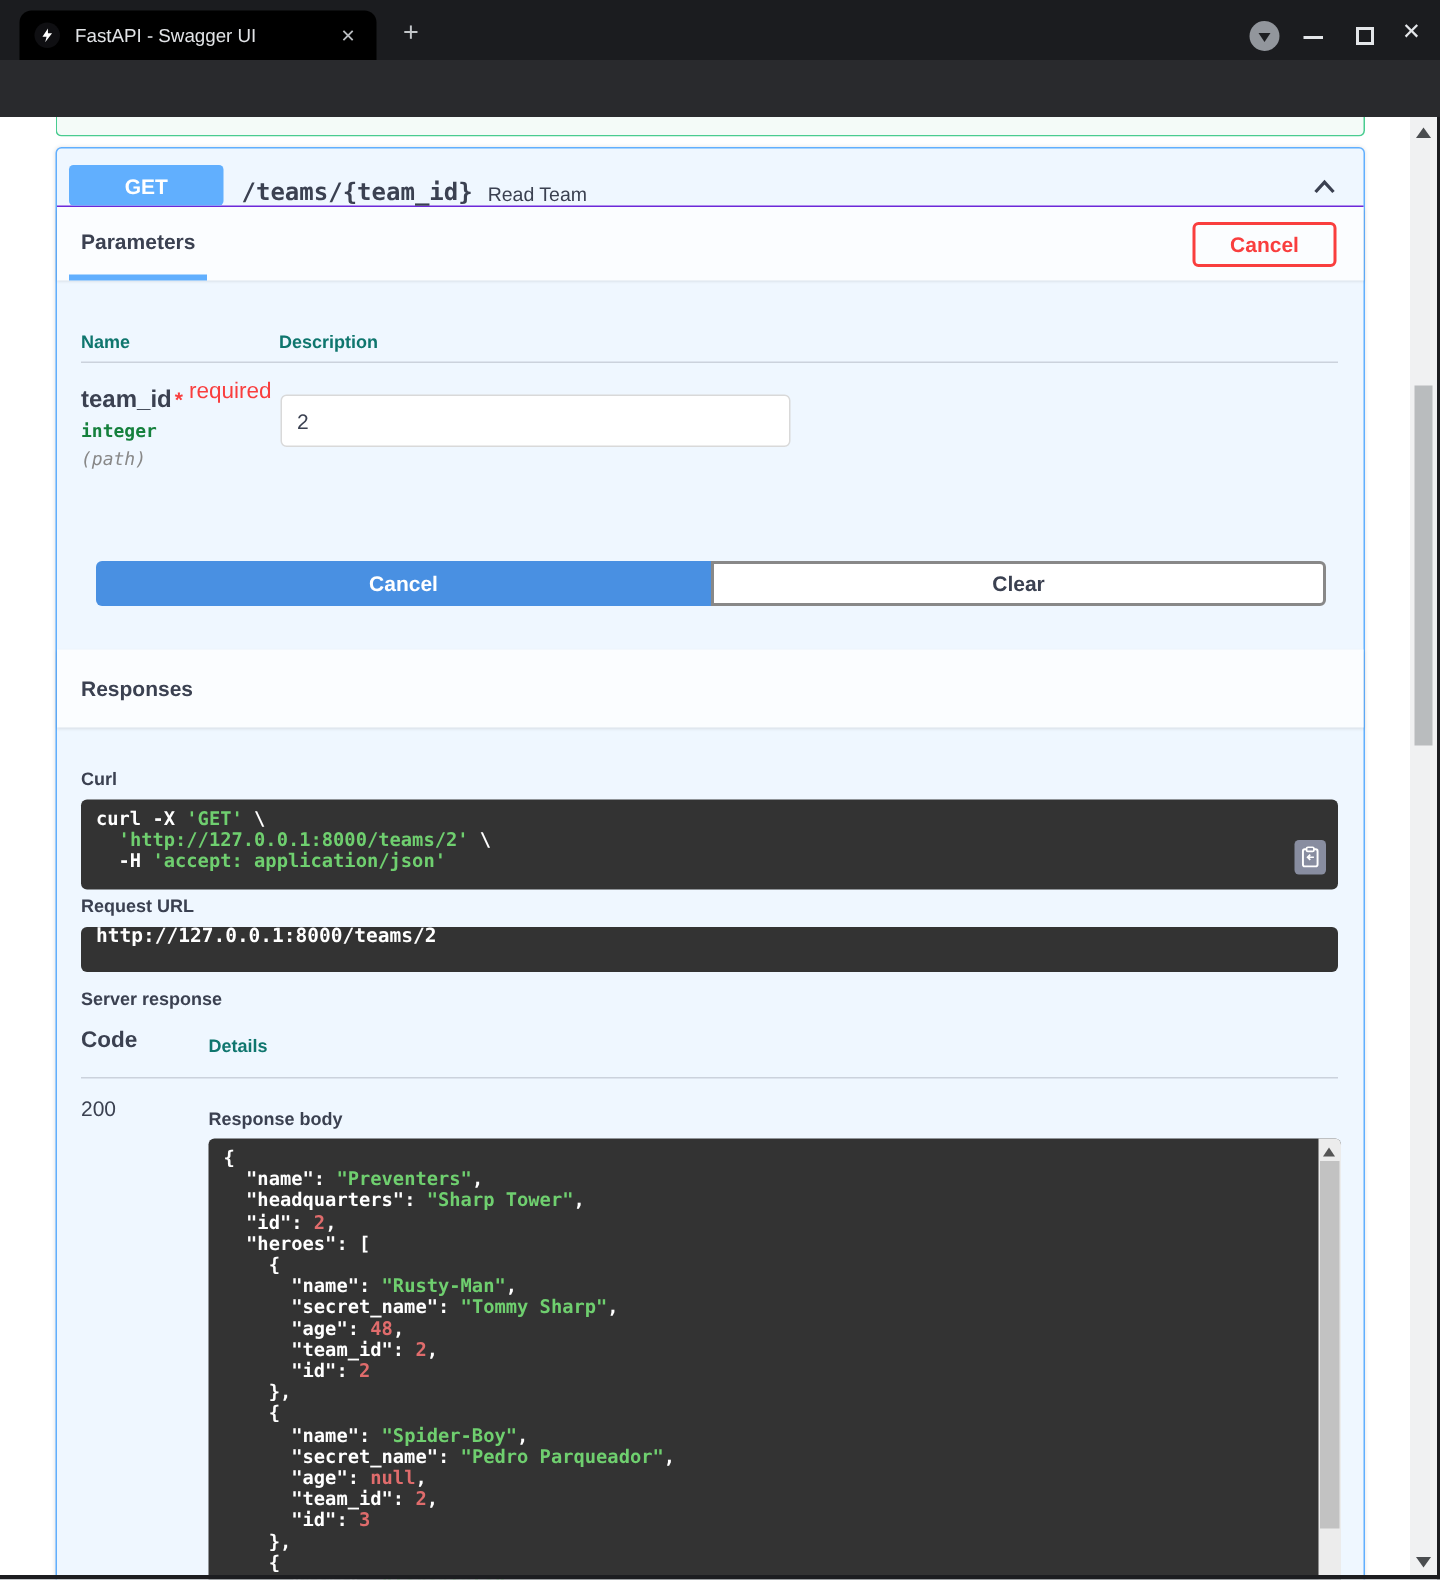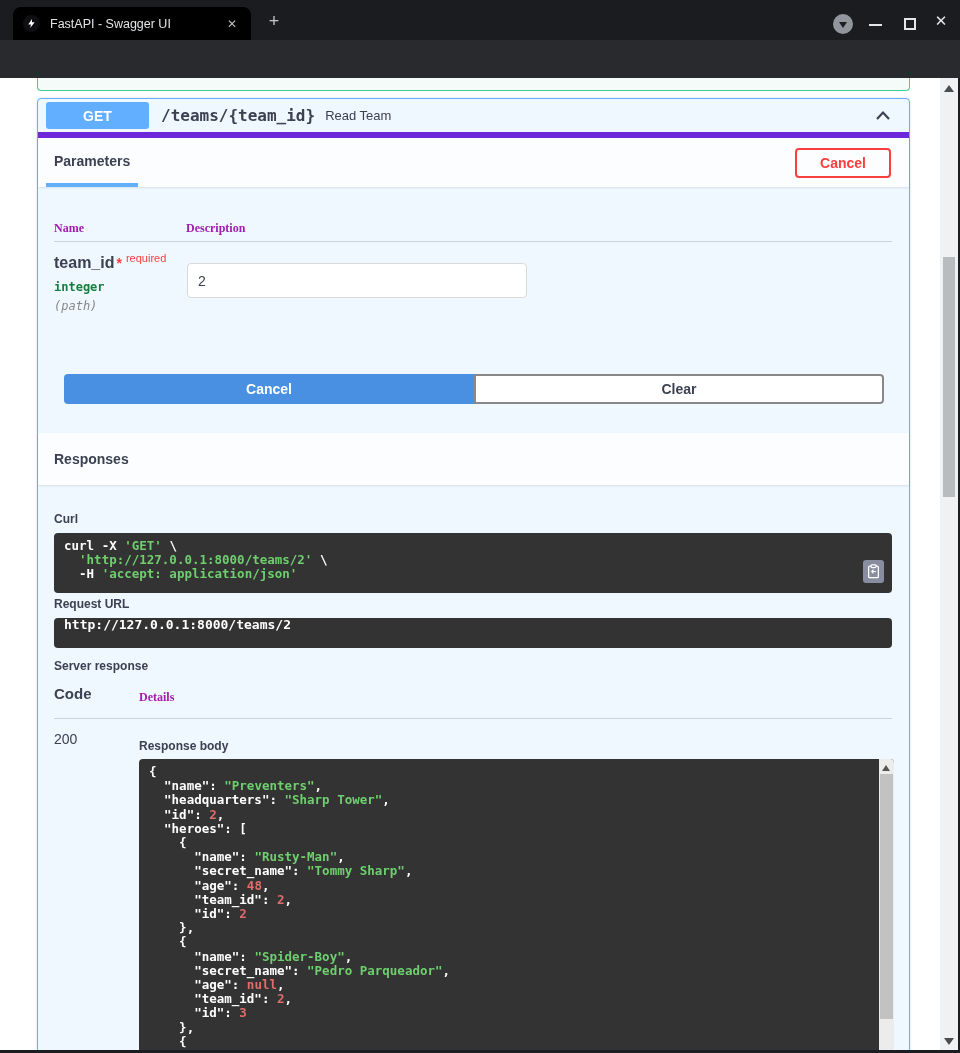--- a/index.html
+++ b/index.html
@@ -40,43 +40,43 @@
 
   
   .page { position:absolute; left:0; top:78px; width:940px; height:975px; background:#fff; overflow:hidden; }
 
   .post-partial { position:absolute; left:37px; top:0; width:873px; height:13px; background:#f4fbf8;
                   border:1px solid #49cc90; border-top:none; border-radius:0 0 4px 4px; }
 
   .opblock { position:absolute; left:37px; top:20px; width:873px; height:1100px; background:#eff7ff;
              border:1px solid #61affe; border-radius:4px; box-shadow:0 0 3px rgba(0,0,0,.12); }
 
-  .summary { position:absolute; left:0; top:0; width:100%; height:39px; border-bottom:6px solid #6d28d9;
-             display:flex; align-items:center; padding:0 14px 0 8px; }
+  .summary { position:absolute; left:0; top:0; width:100%; height:39px; border-bottom:1px solid #6d28d9;
+             display:flex; align-items:flex-end; padding:0 14px 0 8px; }
   .method-badge { width:103px; height:27px; background:#61affe; border-radius:3px; color:#fff; font-weight:bold;
                   font-size:14px; display:flex; align-items:center; justify-content:center; }
   .op-path { font-family:"DejaVu Sans Mono", monospace; font-weight:bold; font-size:16px; color:#3b4151; margin-left:12px; }
   .op-summary { font-size:13px; color:#3b4151; margin-left:10px; flex:1; }
 
   .sec-header { position:absolute; left:0; width:100%; background:#fbfdff; box-shadow:0 1px 2px rgba(0,0,0,.1); }
   .sec-params { top:39px; height:49px; }
   .sec-resp   { top:334px; height:52px; display:flex; align-items:center; }
   .tab-params { position:absolute; left:8px; top:0; height:49px; padding:0 8px; display:flex; align-items:center;
                 font-size:14px; font-weight:bold; color:#3b4151; border-bottom:4px solid #61affe; }
   .cancel-btn { position:absolute; right:18px; top:10px; width:96px; height:30px; background:transparent;
                 border:2px solid #f93e3e; border-radius:4px; color:#f93e3e; font-weight:bold; font-size:14px;
                 display:flex; align-items:center; justify-content:center;margin-left:40px; }
   .resp-title { font-size:14px; font-weight:bold; color:#3b4151; margin-left:16px; }
 
-  .col-hdr { position:absolute; font-size:12px; font-weight:bold; color:#a21caf;font-family:Liberation Serif, serif; }
+  .col-hdr { position:absolute; font-size:12px; font-weight:bold; color:#0f766e; }
   .divider { position:absolute; left:16px; width:838px; height:1px; background:rgba(59,65,81,.2); }
 
   .param-name { position:absolute; left:16px; top:153px; font-size:16px; font-weight:bold; color:#3b4151; }
   .req-star { color:#f93e3e; font-size:14px; margin-left:2px; }
-  .req-label { color:#f93e3e; font-size:11px; vertical-align:super; margin-left:4px; font-weight:normal;text-align:center; }
+  .req-label { color:#f93e3e; font-size:15px; vertical-align:super; margin-left:4px; font-weight:normal;text-align:center; }
   .param-type { position:absolute; left:16px; top:181px; font-size:12px; font-weight:bold; color:#15803d;
                 font-family:"DejaVu Sans Mono", monospace; }
   .param-in { position:absolute; left:16px; top:200px; font-size:12px; font-style:italic; color:#888;
               font-family:"DejaVu Sans Mono", monospace; }
   .param-input { position:absolute; left:149px; top:164px; width:340px; height:35px; border:1px solid #d9d9d9;
                  border-radius:4px; background:#fff; font-size:14px; color:#3b4151; padding:0 10px; outline:none; }
 
   .exec-row { position:absolute; left:26px; top:275px; width:820px; height:30px; display:flex; }
   .execute-btn { width:410px; height:30px; background:#4990e2; border:none; border-radius:4px 0 0 4px;
                  color:#fff; font-weight:bold; font-size:14px; }

